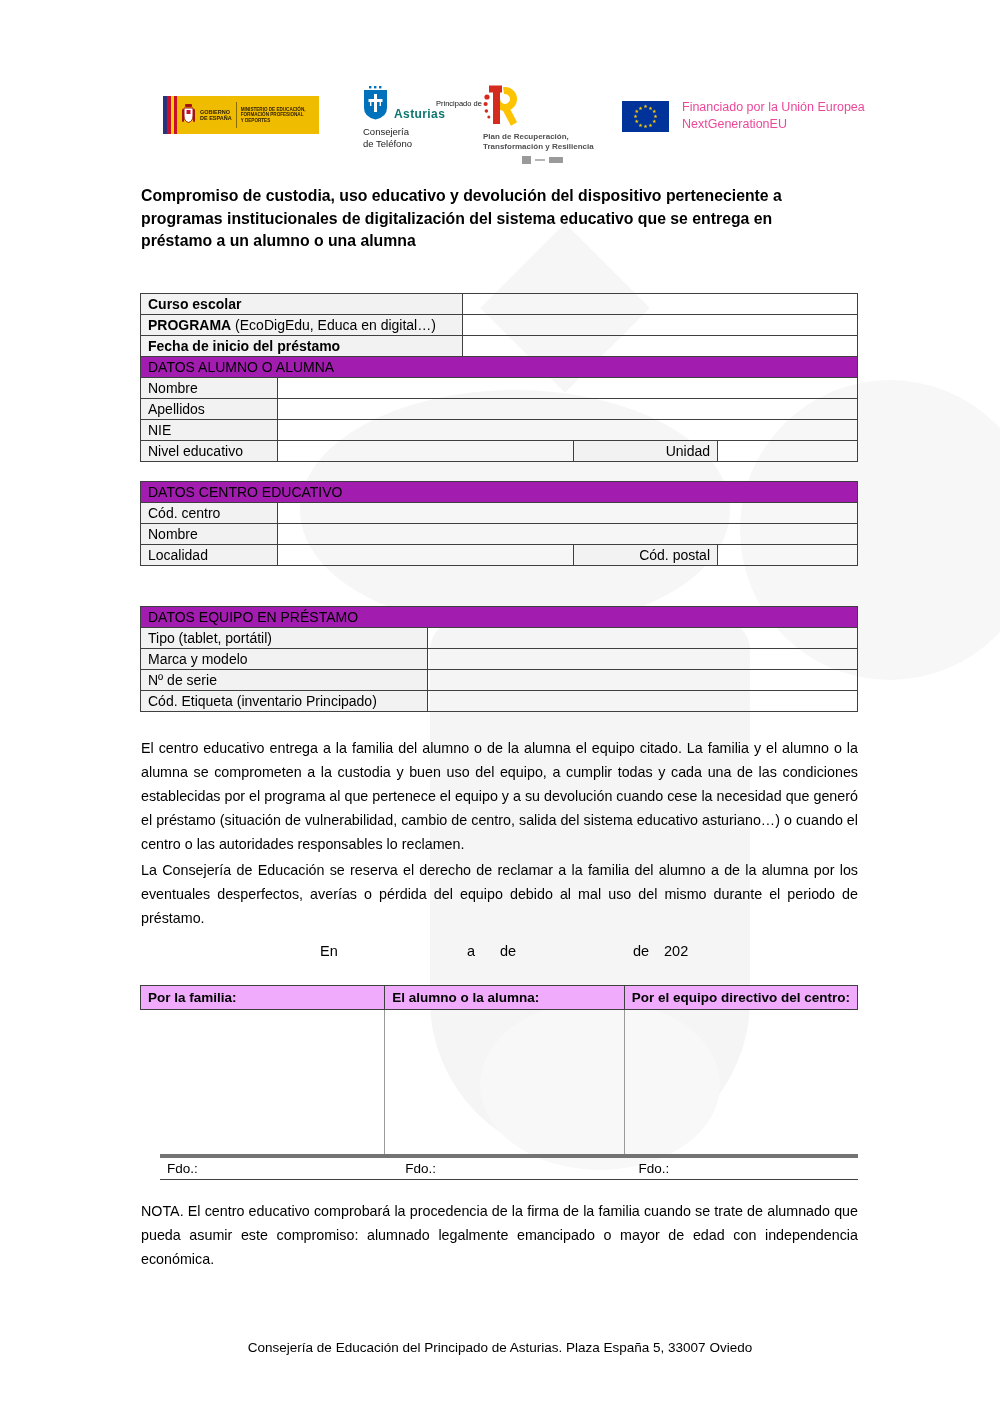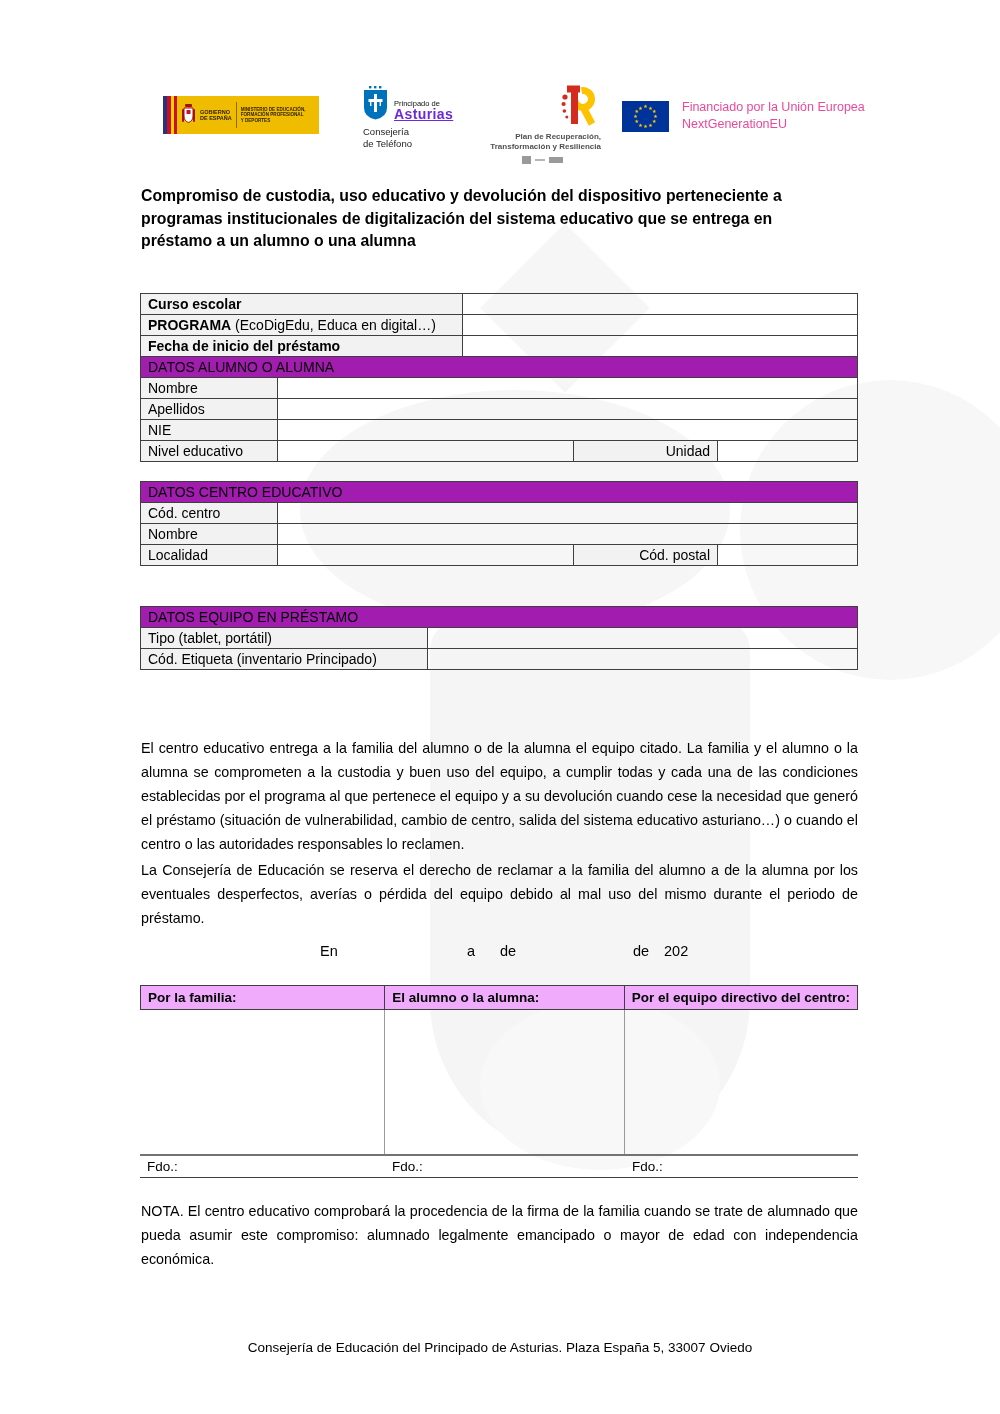--- a/index.html
+++ b/index.html
@@ -22,24 +22,24 @@
   .gob-logo{left:163px;top:96px;width:156px;height:38px;display:flex;}
   .gob-flag{width:14px;height:38px;flex:none;
     background:linear-gradient(to right,#29337a 0 32%,#c8102e 32% 56%,#ffd200 56% 78%,#c8102e 78% 100%);}
   .gob-main{flex:1;background:#f0bc00;display:flex;align-items:center;padding:2px 4px;gap:4px;}
   .gob-text{font-size:5.5px;font-weight:bold;color:#2b1d00;line-height:6px;flex:none;}
   .gob-sep{width:0;border-left:1px solid #8a6a00;height:26px;flex:none;}
   .gob-ministry{font-size:4.6px;font-weight:bold;color:#2b1d00;line-height:5.6px;width:66px;}
   .ast-logo{left:363px;top:86px;width:120px;}
   .ast-top{display:flex;gap:6px;align-items:flex-end;}
   .ast-names{line-height:10px;padding-bottom:1px;}
-  .ast-small{font-size:7.5px;color:#111;}
-  .ast-big{font-size:14px;font-weight:bold;color:#6d28d9;letter-spacing:.4px;text-decoration:underline;}
+  .ast-small{font-size:7.5px;color:#111;margin-left:42px;}
+  .ast-big{font-size:12px;font-weight:bold;color:#0f766e;letter-spacing:.4px;}
   .ast-dept{font-size:9.5px;color:#222;line-height:12px;margin-top:6px;}
-  .plan-logo{left:483px;top:80px;width:118px;text-align:right;}
+  .plan-logo{left:483px;top:80px;width:118px;text-align:left;}
   .plan-text{font-size:8px;font-weight:bold;color:#4f5052;line-height:10px;margin-top:2px;}
   .plan-mini{margin-top:4px;display:flex;justify-content:center;gap:4px;align-items:center;}
   .plan-mini i{display:block;background:#9a9a9a;}
   .pm1{width:9px;height:8px;}
   .pm2{width:10px;height:2px;background:#b5b5b5 !important;}
   .pm3{width:14px;height:6px;}
   .eu-logo{left:622px;top:99px;display:flex;gap:13px;align-items:center;}
   .eu-text{font-size:12.5px;color:#ec4899;line-height:17px;}
 
   
@@ -72,21 +72,21 @@
   .dl-en{left:180px;} .dl-a{left:327px;} .dl-de1{left:360px;} .dl-de2{left:493px;} .dl-year{left:524px;}
 
   
   .sig{position:absolute;left:140px;top:985px;width:718px;}
   .sig-header{display:flex;background:#f0abfc;border:1px solid #3f3f3f;font-weight:bold;font-size:13.5px;}
   .sig-header .sc{padding:4px 7px;box-sizing:border-box;}
   .sig-header .sc:not(:last-child){border-right:1px solid #3f3f3f;}
   .sig-body{display:flex;height:144px;}
   .sig-body .sc{box-sizing:border-box;}
   .sig-body .sc:not(:last-child){border-right:1px solid #9a9a9a;}
-  .sig-fdo{display:flex;border-top:2px solid #737373;border-bottom:1px solid #3f3f3f;font-size:13.5px;}
+  .sig-fdo{display:flex;border-top:4px solid #737373;border-bottom:1px solid #3f3f3f;font-size:13.5px;margin-left:20px;}
   .sig-fdo .sc{padding:3px 7px;box-sizing:border-box;}
   .sc1{width:245px;} .sc2{width:240px;} .sc3{width:233px;}
 
   
   .footer{position:absolute;left:0;top:1340px;width:1000px;text-align:center;font-size:13.5px;color:#000;}
 </style>
 </head>
 <body>
 
 <div class="page">
@@ -278,20 +278,28 @@
         </colgroup>
       <tbody>
           <tr>
         <td class="sect" colspan="2">DATOS EQUIPO EN PRÉSTAMO</td>
       </tr>
       <tr>
         <td class="lbl">Tipo (tablet, portátil)</td>
         <td class="val"></td>
       </tr>
       <tr>
+        <td class="lbl">Marca y modelo</td>
+        <td class="val"></td>
+      </tr>
+      <tr>
+        <td class="lbl">Nº de serie</td>
+        <td class="val"></td>
+      </tr>
+      <tr>
         <td class="lbl">Cód. Etiqueta (inventario Principado)</td>
         <td class="val"></td>
       </tr>
     </tbody>
       </table>
 
     <div class="para p1">El centro educativo entrega a la familia del alumno o de la alumna el equipo citado. La familia y el alumno o la alumna se comprometen a la custodia y buen uso del equipo, a cumplir todas y cada una de las condiciones establecidas por el programa al que pertenece el equipo y a su devolución cuando cese la necesidad que generó el préstamo (situación de vulnerabilidad, cambio de centro, salida del sistema educativo asturiano…) o cuando el centro o las autoridades responsables lo reclamen.</div>
     <div class="para p2">La Consejería de Educación se reserva el derecho de reclamar a la familia del alumno a de la alumna por los eventuales desperfectos, averías o pérdida del equipo debido al mal uso del mismo durante el periodo de préstamo.</div>
 
     <div class="dateline">

